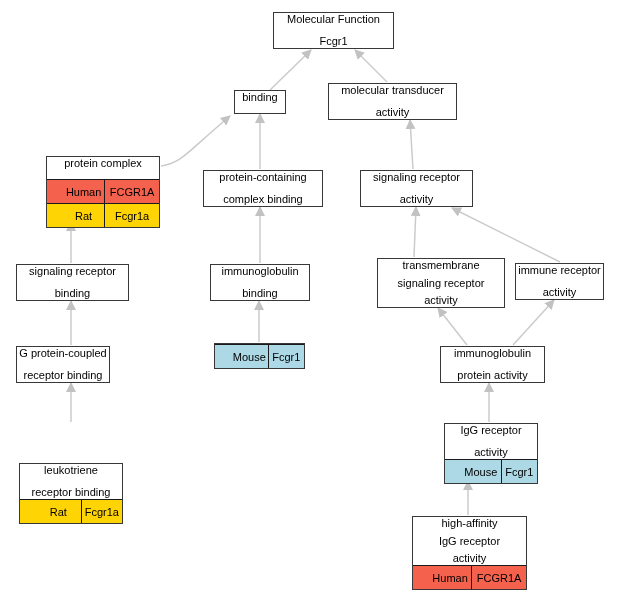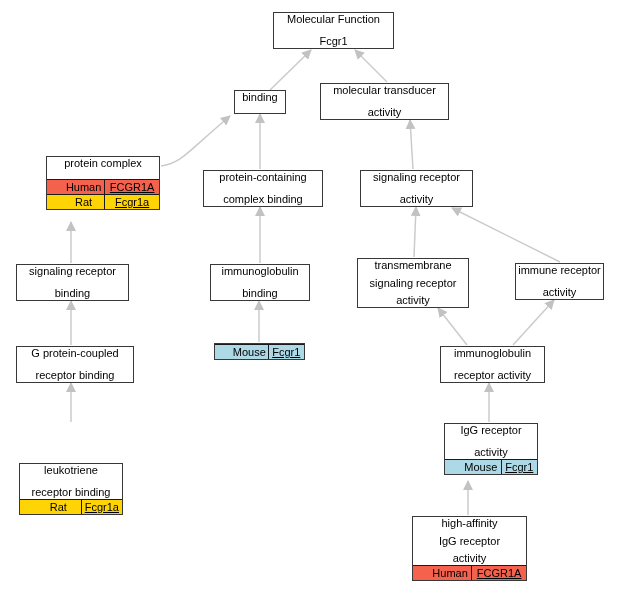--- a/index.html
+++ b/index.html
@@ -41,37 +41,36 @@
   .node-label {
     display: flex;
     flex-direction: column;
     justify-content: space-between;
     text-align: center;
     line-height: 13px;
     white-space: nowrap;
   }
   .anno-row {
     display: flex;
-    height: 15px;
+    height: 24px;
     border-top: 1.5px solid #1a1a1a;
     box-sizing: border-box;
     padding-left: 16px;
   }
   .cell {
     display: flex;
     align-items: center;
     justify-content: center;
     box-sizing: border-box;
     overflow: hidden;
     white-space: nowrap;
   }
   .cell.gene {
     flex: 1;
     border-left: 1.5px solid #1a1a1a;
-    text-decoration: underline;
   }
   .edge {
     fill: none;
   }
 </style>
 </head>
 <body>
 
 <div id="stage">
   <svg id="edge-layer" xmlns="http://www.w3.org/2000/svg" width="637" height="597" viewBox="0 0 637 597">
@@ -104,21 +103,21 @@
         <div class="node-label" style="height: 35px;">
           <div>Molecular Function</div>
           <div>Fcgr1</div>
         </div>
       </div>
       <div class="node" style="left: 234px; top: 90px; width: 52px; border-color: rgb(56, 56, 56);">
         <div class="node-label" style="height: 22px;">
           <div>binding</div>
         </div>
       </div>
-      <div class="node" style="left: 320px; top: 83px; width: 129px; border-color: rgb(56, 56, 56);">
+      <div class="node" style="left: 328px; top: 83px; width: 129px; border-color: rgb(56, 56, 56);">
         <div class="node-label" style="height: 35px;">
           <div>molecular transducer</div>
           <div>activity</div>
         </div>
       </div>
       <div class="node" style="left: 46px; top: 156px; width: 114px; border-color: rgb(56, 56, 56);">
         <div class="node-label" style="height: 22px;">
           <div>protein complex</div>
         </div>
         <div class="anno-row" style="background: rgb(244, 97, 77);">
@@ -147,49 +146,49 @@
           <div>signaling receptor</div>
           <div>binding</div>
         </div>
       </div>
       <div class="node" style="left: 210px; top: 264px; width: 100px; border-color: rgb(56, 56, 56);">
         <div class="node-label" style="height: 35px;">
           <div>immunoglobulin</div>
           <div>binding</div>
         </div>
       </div>
-      <div class="node" style="left: 357px; top: 258px; width: 112px; border-color: rgb(56, 56, 56);">
+      <div class="node" style="left: 377px; top: 258px; width: 128px; border-color: rgb(56, 56, 56);">
         <div class="node-label" style="height: 48px;">
           <div>transmembrane</div>
           <div>signaling receptor</div>
           <div>activity</div>
         </div>
       </div>
       <div class="node" style="left: 515px; top: 263px; width: 89px; border-color: rgb(56, 56, 56);">
         <div class="node-label" style="height: 35px;">
           <div>immune receptor</div>
           <div>activity</div>
         </div>
       </div>
-      <div class="node" style="left: 16px; top: 346px; width: 118px; border-color: rgb(56, 56, 56);">
+      <div class="node" style="left: 16px; top: 346px; width: 94px; border-color: rgb(56, 56, 56);">
         <div class="node-label" style="height: 35px;">
           <div>G protein-coupled</div>
           <div>receptor binding</div>
         </div>
       </div>
       <div class="node" style="left: 214px; top: 343px; width: 91px; border-color: rgb(56, 56, 56);">
         <div class="anno-row" style="background: rgb(173, 216, 230);">
           <div class="cell species" style="width: 50%;">Mouse</div>
           <div class="cell gene">Fcgr1</div>
         </div>
       </div>
       <div class="node" style="left: 440px; top: 346px; width: 105px; border-color: rgb(56, 56, 56);">
         <div class="node-label" style="height: 35px;">
           <div>immunoglobulin</div>
-          <div>receptor activity</div>
+          <div>protein activity</div>
         </div>
       </div>
       <div class="node" style="left: 19px; top: 423px; width: 104px; border-color: rgb(56, 56, 56); margin-top: 40px;">
         <div class="node-label" style="height: 35px;">
           <div>leukotriene</div>
           <div>receptor binding</div>
         </div>
         <div class="anno-row" style="background: rgb(255, 212, 4);">
           <div class="cell species" style="width: 52%;">Rat</div>
           <div class="cell gene">Fcgr1a</div>

